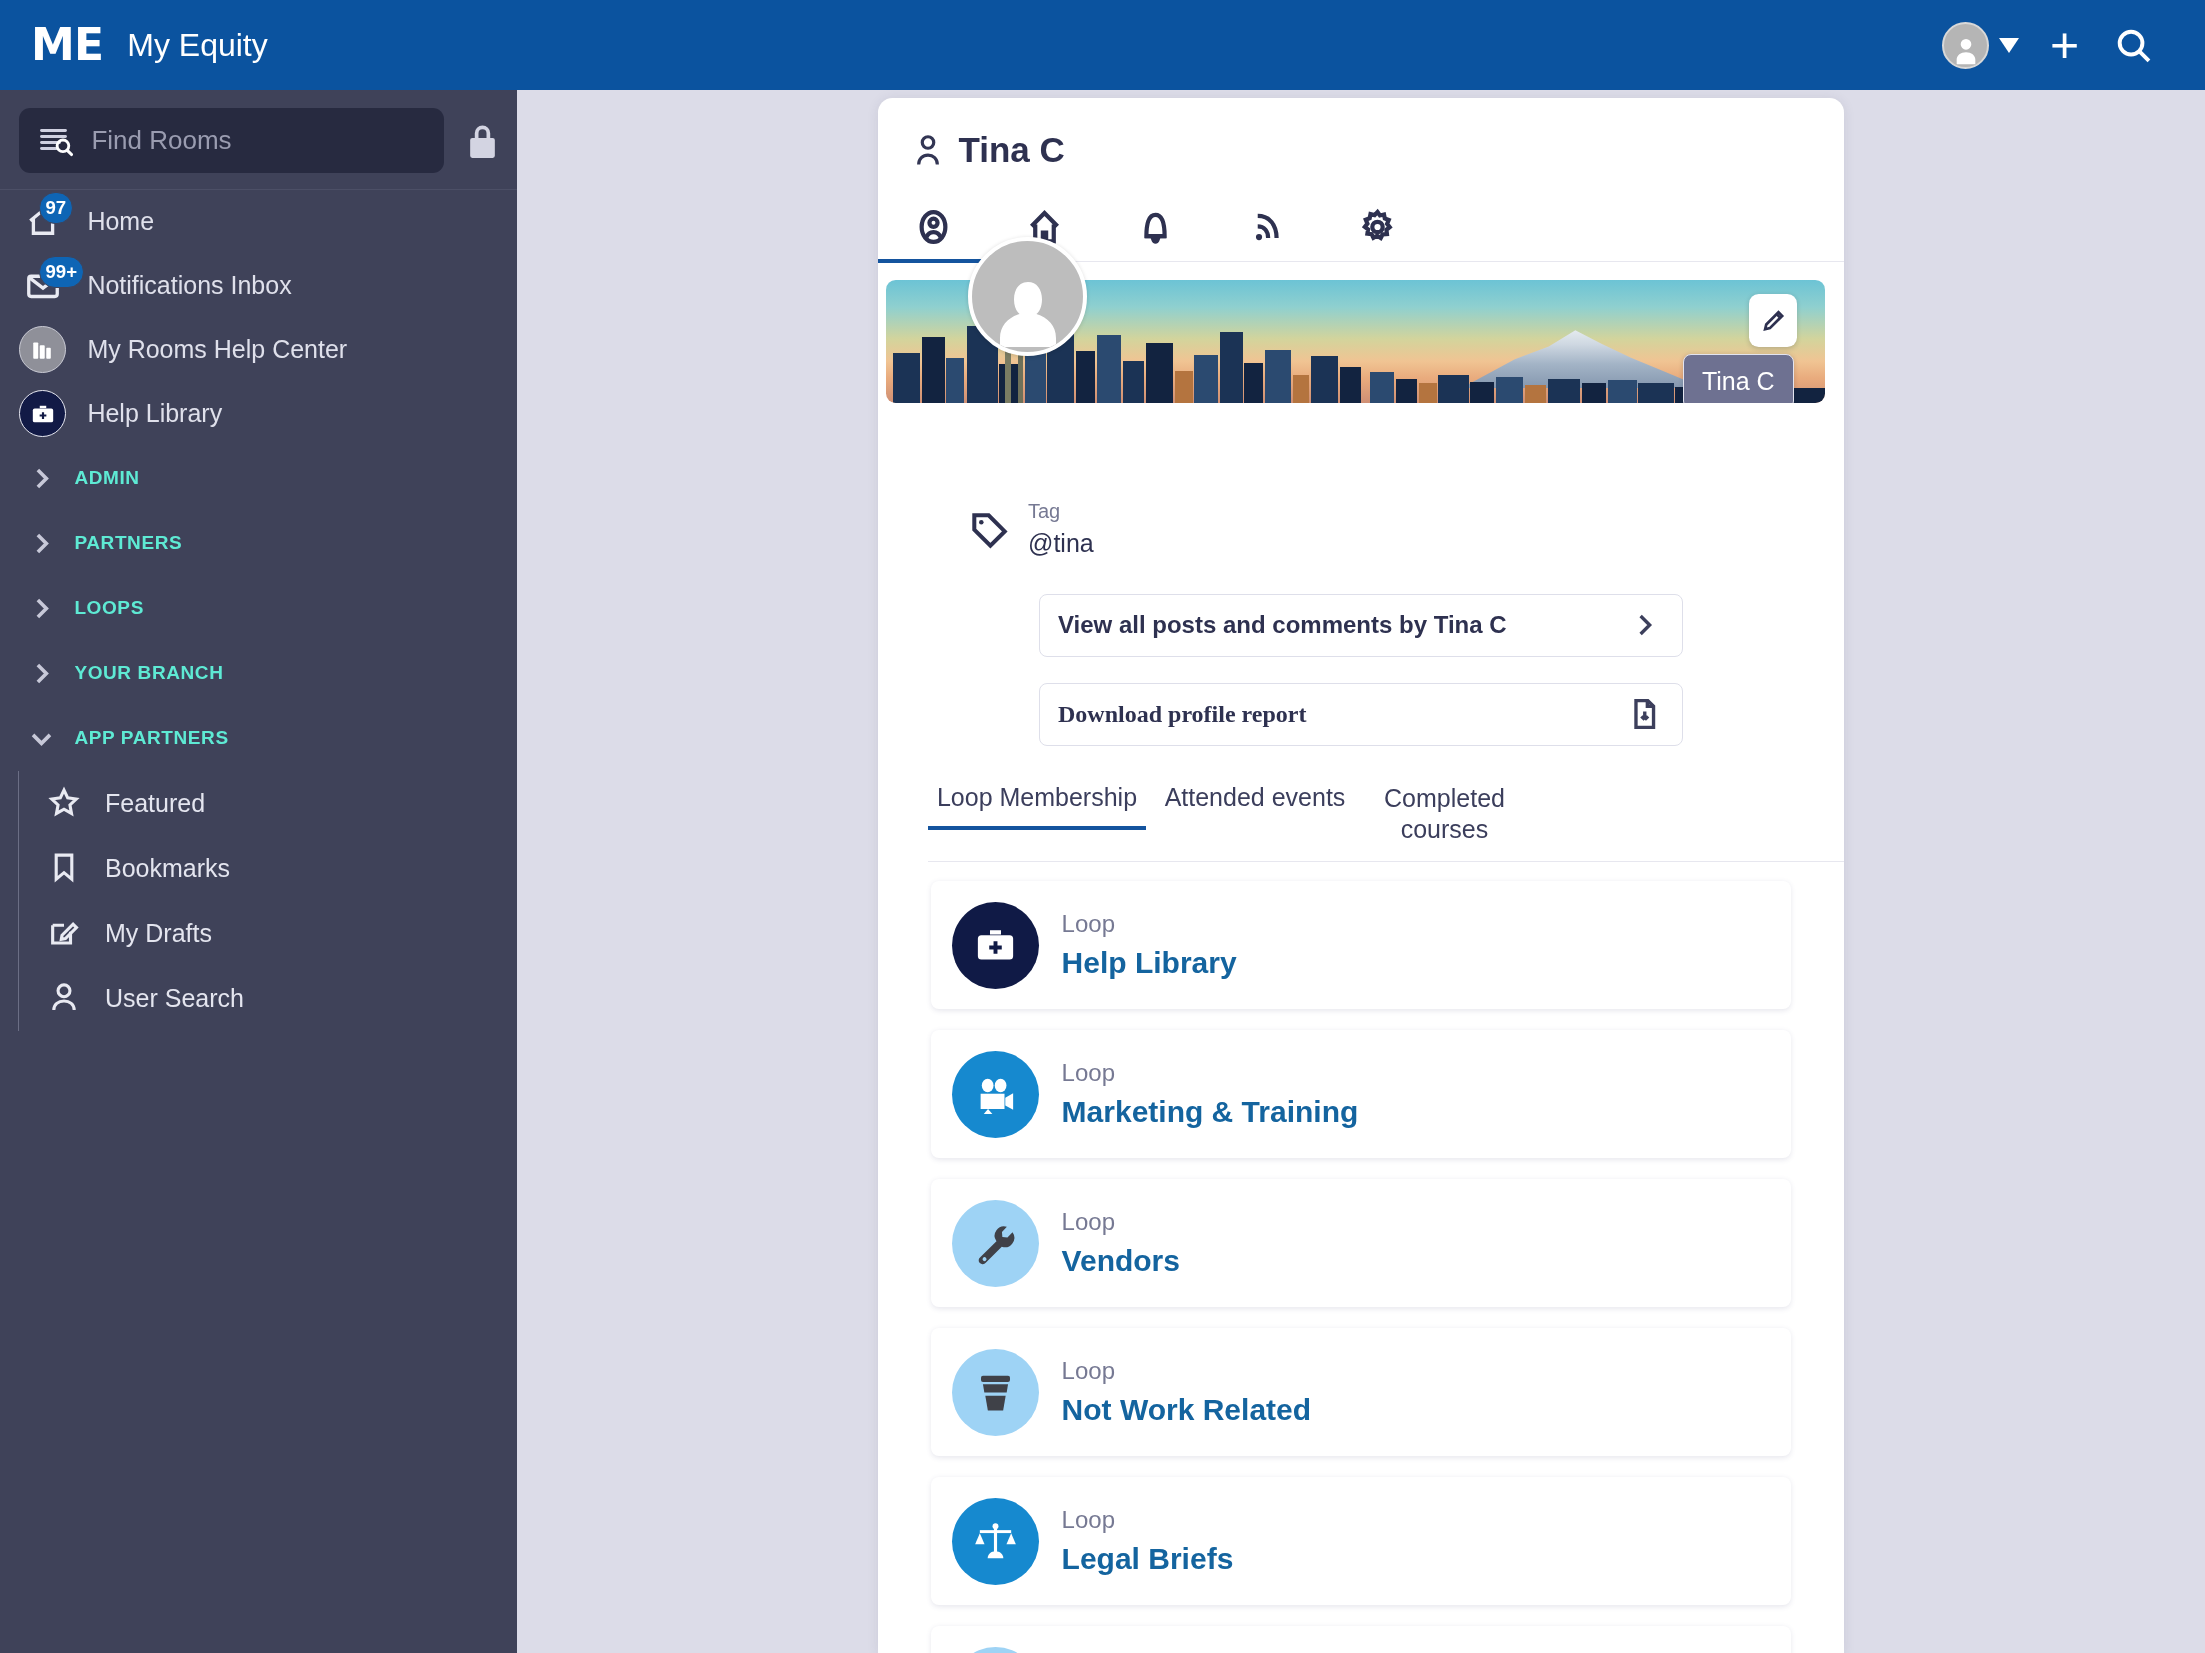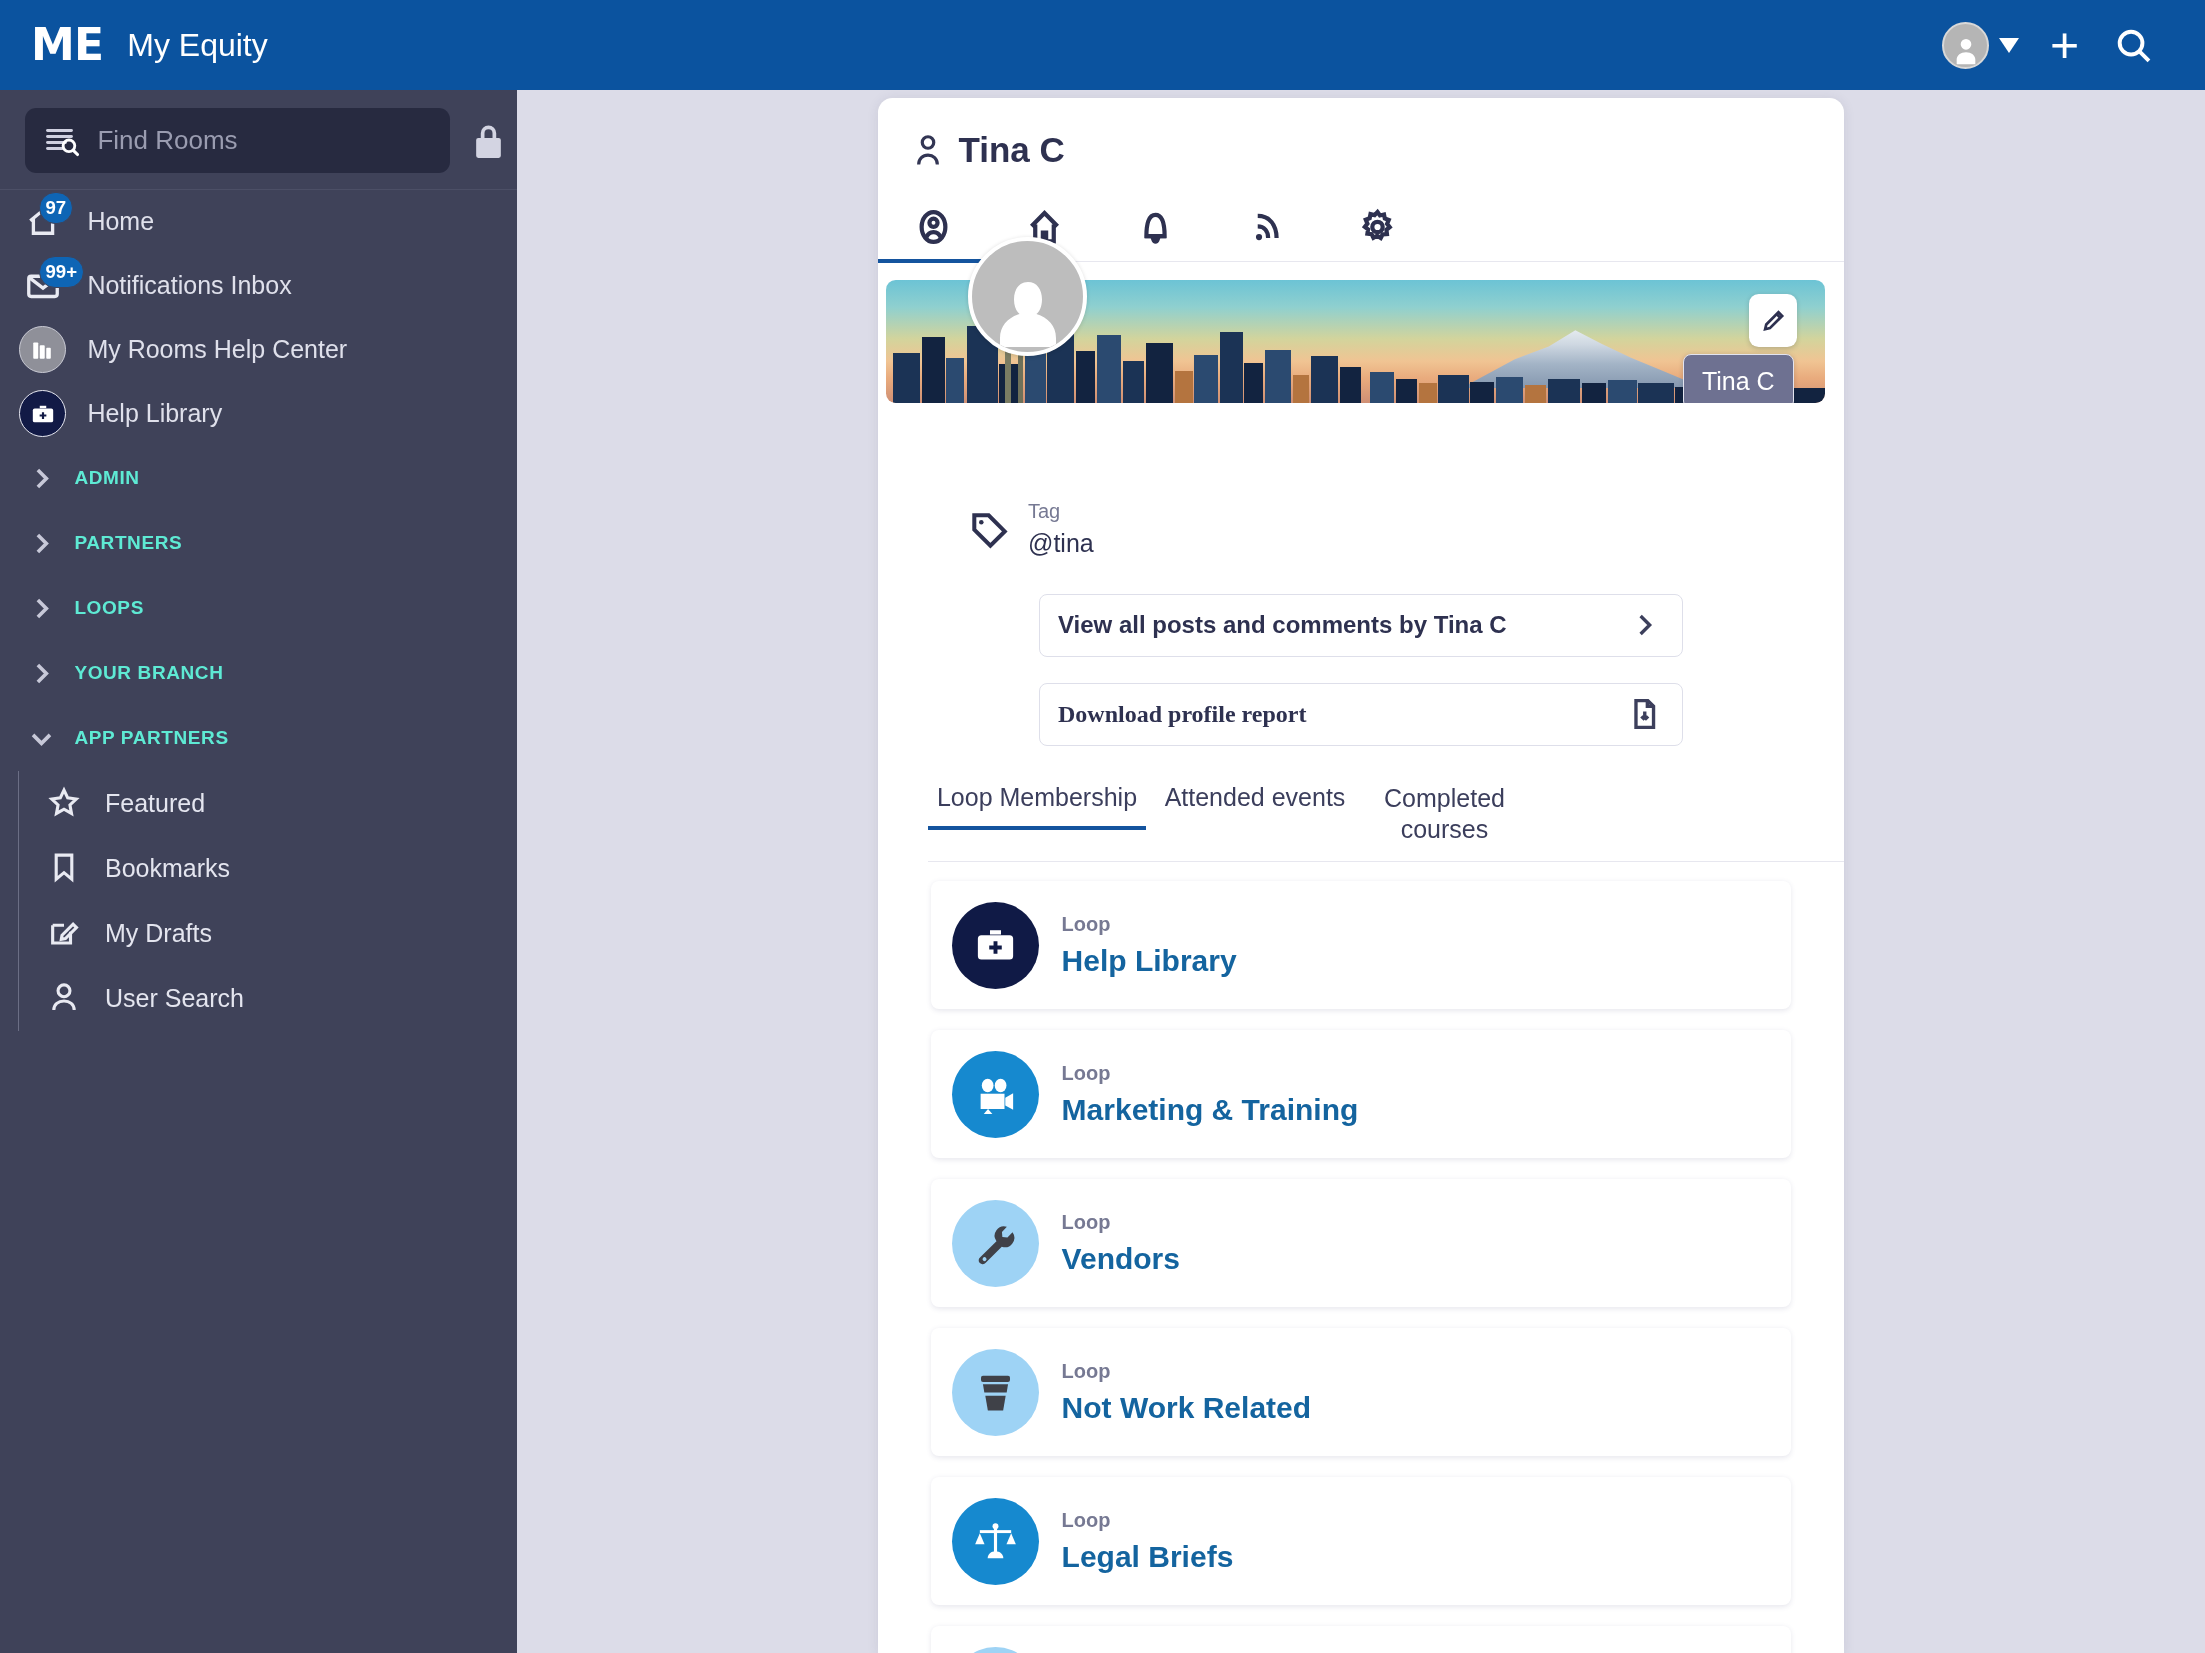--- a/index.html
+++ b/index.html
@@ -46,21 +46,21 @@
   }
   .tb-icon svg { width: 39px; height: 39px; stroke: #ffffff; fill: none; stroke-width: 2.4; }
   .tb-plus { font-size: 50px; color: #fff; font-weight: 300; line-height: 0.8; }
 
   
   #sidebar {
     position: absolute; left: 0; top: 90px; width: 517px; height: 1564px;
     background: #3f4259; overflow: hidden; z-index: 30;
   }
   #search-row {
-    display: flex; align-items: center; padding: 18px 24px 16px 19.4px; margin-left: 6px;
+    display: flex; align-items: center; padding: 18px 24px 16px 19.4px;
   }
   #search-box {
     flex: 1; height: 65px; background: #272a40; border-radius: 11.3px;
     display: flex; align-items: center; padding: 0 18px;
   }
   #search-box svg { width: 36px; height: 36px; flex: 0 0 auto; }
   #search-input {
     background: transparent; border: 0; outline: 0; flex: 1;
     font-family: "Liberation Sans", sans-serif; font-size: 26px;
     color: #e2e2ea; margin-left: 18px;
@@ -235,21 +235,21 @@
     box-shadow: 0 1.6px 5.7px rgba(80,80,120,.13);
     height: 128px; margin-bottom: 21px;
     display: flex; align-items: center; padding-left: 21px; cursor: pointer;
   }
   .loop-ava {
     width: 87px; height: 87px; border-radius: 50%; flex: 0 0 auto;
     display: flex; align-items: center; justify-content: center;
   }
   .loop-ava svg { width: 47px; height: 47px; }
   .loop-meta { margin-left: 22.6px; }
-  .loop-kind { font-size: 20px; color: #767993; font-weight: 700; }
+  .loop-kind { font-size: 24px; color: #767993; font-weight: 400; }
   .loop-name { font-size: 30px; color: #14649f; font-weight: 600; margin-top: 8px; }
 </style>
 </head>
 <body>
 
 <div id="topbar">
   <div id="logo-mark">ME</div>
   <div id="logo-text">My Equity</div>
 
   <div id="topbar-right">

